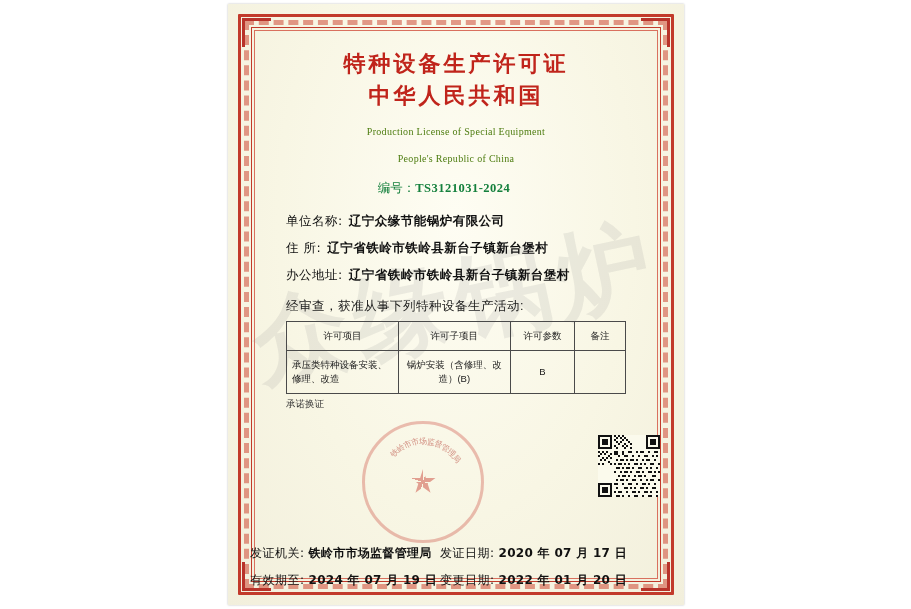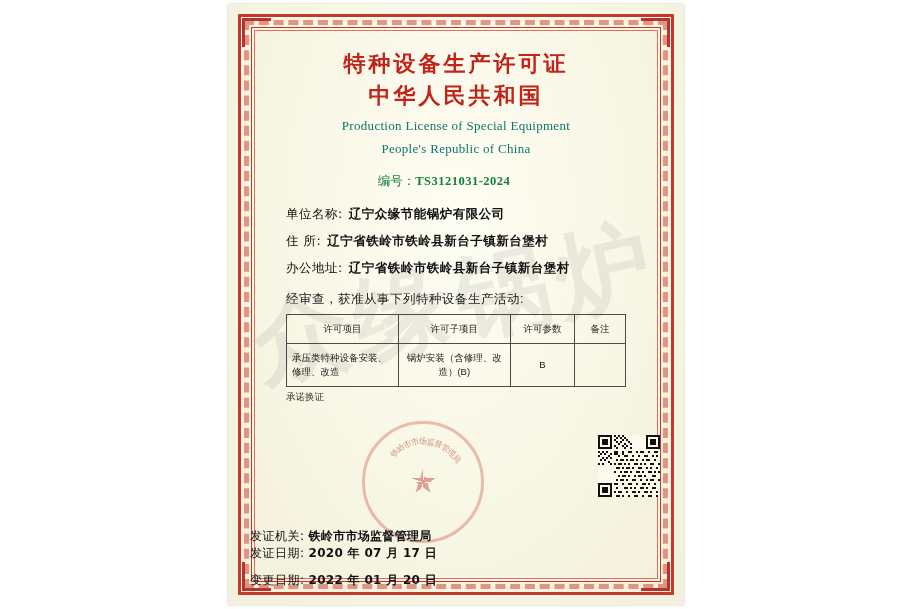--- a/index.html
+++ b/index.html
@@ -103,25 +103,25 @@
   .title-cn {
     font-family: "DejaVu Sans", sans-serif;
     font-weight: bold;
     font-size: 22px;
     color: #c0241b;
     letter-spacing: 3px;
     line-height: 1.45;
   }
   .title-en {
     font-family: "Liberation Serif", serif;
-    font-size: 13px;
-    color: #0f766e;
+    font-size: 10px;
+    color: #4d7c0f;
     letter-spacing: .3px;
     line-height: 1.5;
-    margin-top: 4px;
+    margin-top: 12px;
   }
 
   .cert-no {
     margin-top: 14px;
     text-align: center;
     padding-right: 24px;
     font-size: 12.5px;
     color: #15803d;
     font-family: "DejaVu Sans", sans-serif;
   }
@@ -252,21 +252,20 @@
     left: 22px;
     right: 22px;
     bottom: 6px;
     font-family: "DejaVu Sans", sans-serif;
     font-size: 12px;
     color: #111;
   }
   .footer-row {
     display: flex;
     margin-bottom: 10px;
-    flex-direction: column;
   }
   .footer-cell {
     display: flex;
     align-items: baseline;
     white-space: nowrap;
   }
   .footer-cell.first { width: 190px; }
   .footer-cell .lbl { color: #111; letter-spacing: .5px; }
   .footer-cell .val { font-weight: bold; margin-left: 4px; letter-spacing: .3px; }
 </style>
@@ -512,20 +511,24 @@
         <div class="footer-cell first">
           <span class="lbl">发证机关:</span>
           <span class="val">铁岭市市场监督管理局</span>
         </div>
         <div class="footer-cell">
           <span class="lbl">发证日期:</span>
           <span class="val">2020 年 07 月 17 日</span>
         </div>
       </div>
       <div class="footer-row">
+        <div class="footer-cell first">
+          <span class="lbl">有效期至:</span>
+          <span class="val">2024 年 07 月 19 日</span>
+        </div>
         <div class="footer-cell">
           <span class="lbl">变更日期:</span>
           <span class="val">2022 年 01 月 20 日</span>
         </div>
       </div>
     </div>
 
   </div>
 </div>
 

